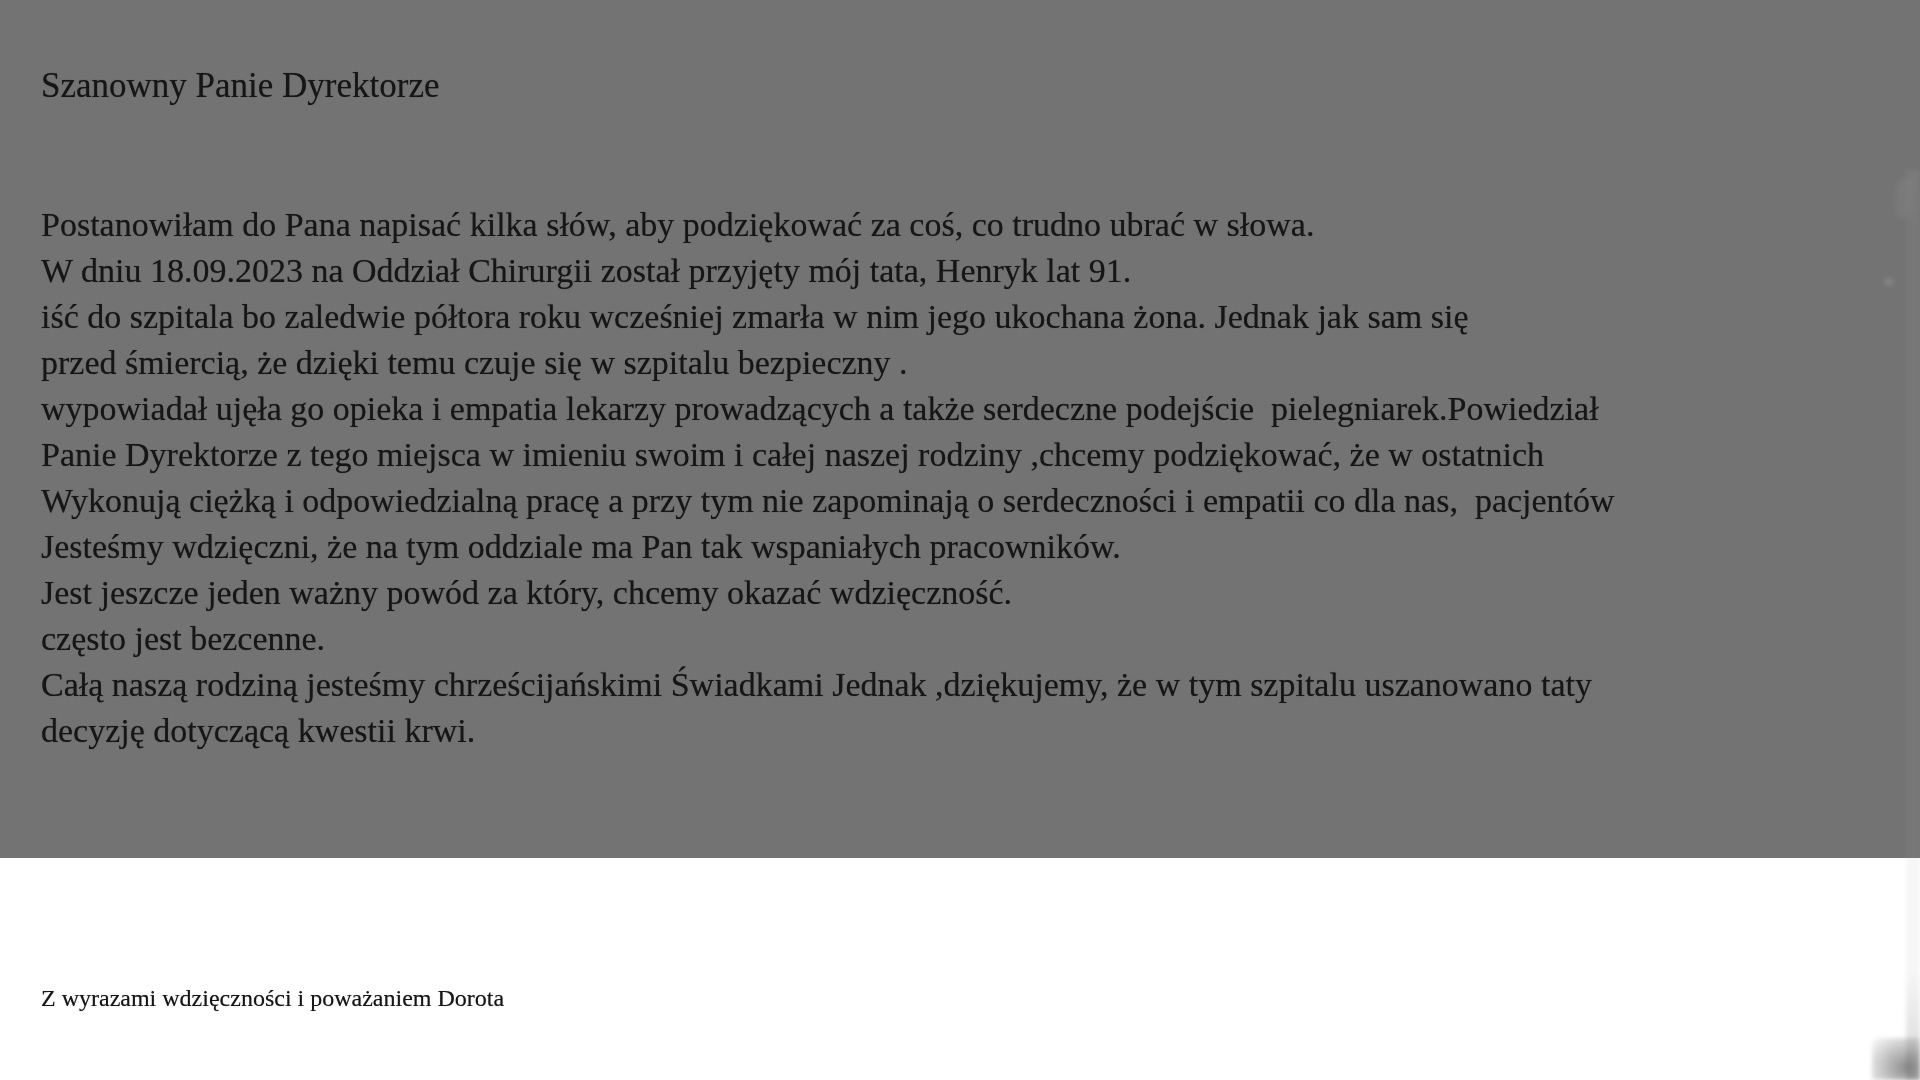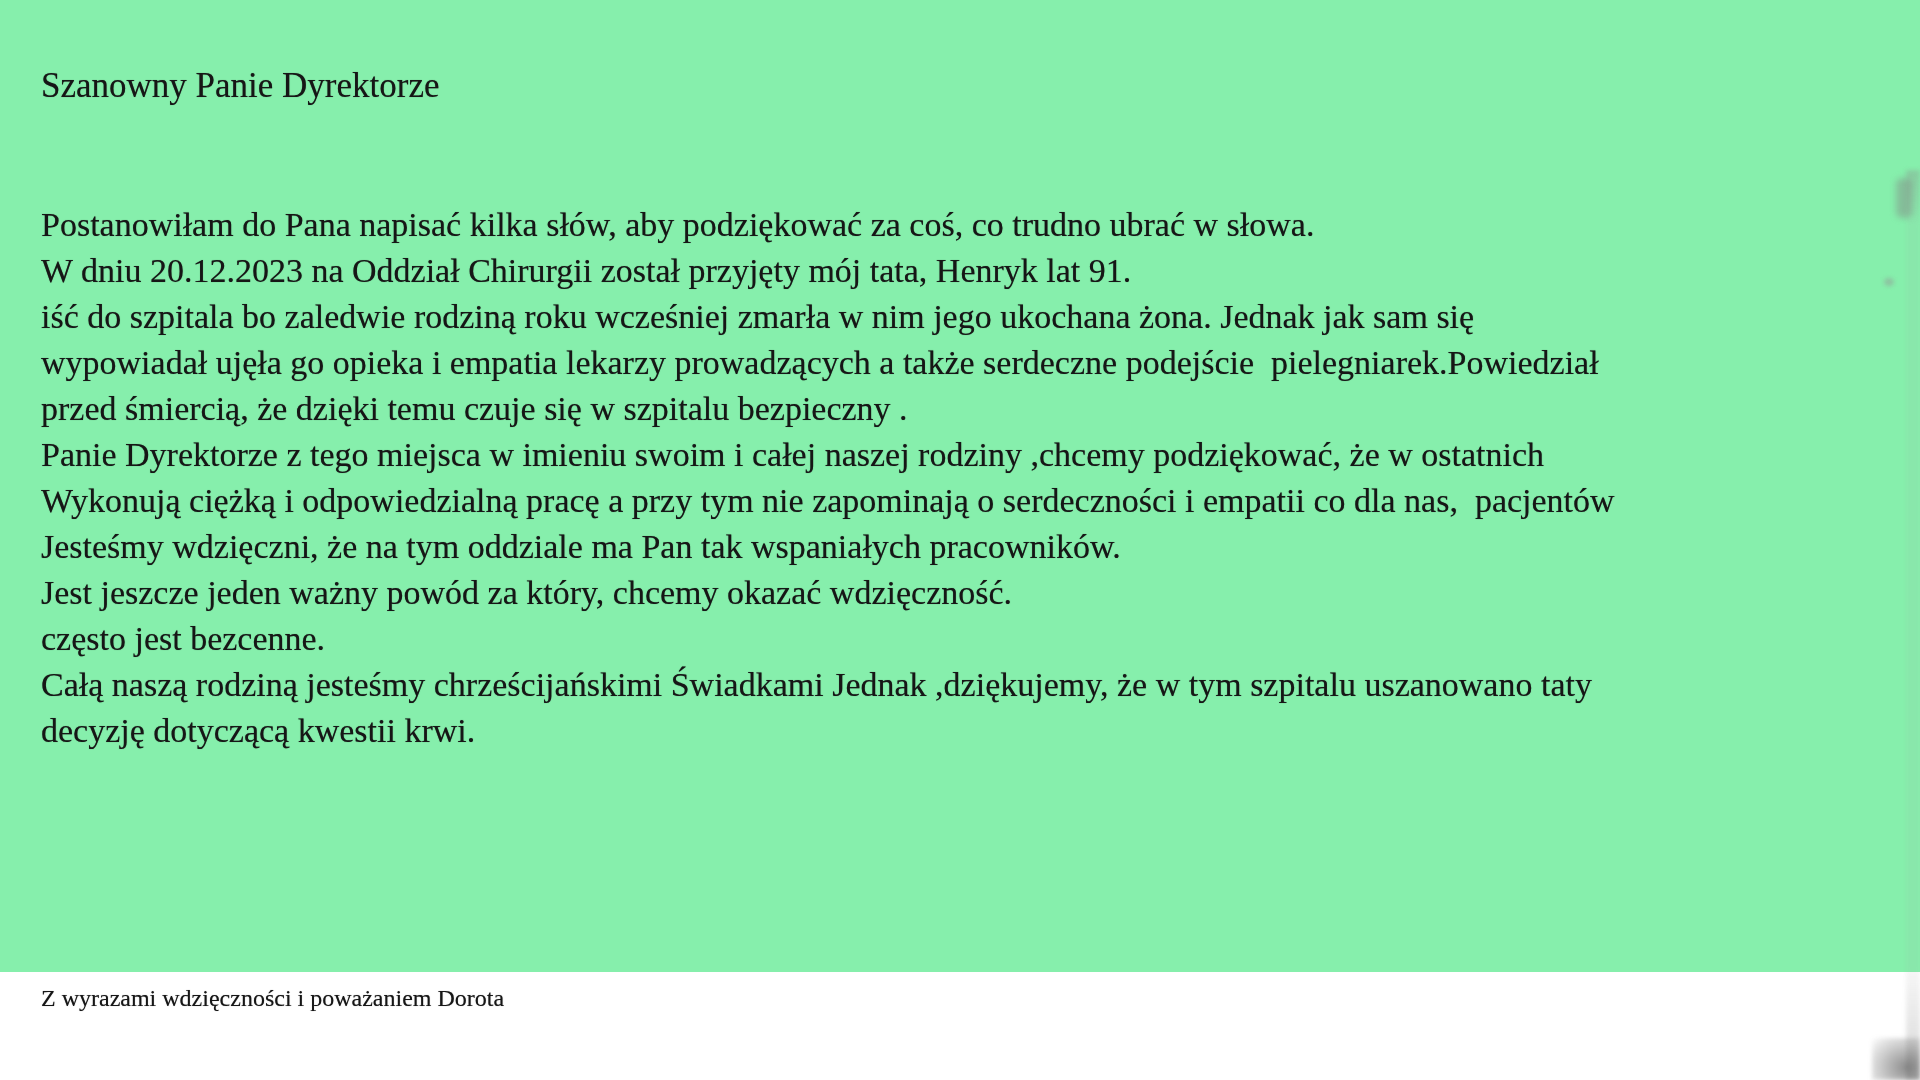--- a/index.html
+++ b/index.html
@@ -7,22 +7,22 @@
     padding: 0;
     background: #ffffff;
     width: 1920px;
     height: 1080px;
     overflow: hidden;
     font-family: "Liberation Serif", serif;
   }
   .page {
     position: relative;
     width: 1920px;
-    height: 972px;
-    background: #86efac;
+    height: 858px;
+    background: #737373;
   }
   .scan-text {
     color: #161616;
     filter: blur(0.35px);
     text-shadow: 0 0 0.8px rgba(20,20,20,0.55);
   }
   .salutation {
     position: absolute;
     left: 41px;
     top: 66px;
@@ -96,24 +96,24 @@
 </style>
 </head>
 <body>
 
 <div class="page">
 
   <div class="salutation scan-text">Szanowny Panie Dyrektorze</div>
 
   <div class="body-block">
     <div class="body-line scan-text">Postanowiłam do Pana napisać kilka słów, aby podziękować za coś, co trudno ubrać w słowa.</div>
-    <div class="body-line scan-text">W dniu 20.12.2023 na Oddział Chirurgii został przyjęty mój tata, Henryk lat 91.</div>
-    <div class="body-line scan-text">iść do szpitala bo zaledwie rodziną roku wcześniej zmarła w nim jego ukochana żona. Jednak jak sam się</div>
+    <div class="body-line scan-text">W dniu 18.09.2023 na Oddział Chirurgii został przyjęty mój tata, Henryk lat 91.</div>
+    <div class="body-line scan-text">iść do szpitala bo zaledwie półtora roku wcześniej zmarła w nim jego ukochana żona. Jednak jak sam się</div>
+    <div class="body-line scan-text">przed śmiercią, że dzięki temu czuje się w szpitalu bezpieczny .</div>
     <div class="body-line scan-text">wypowiadał ujęła go opieka i empatia lekarzy prowadzących a także serdeczne podejście  pielegniarek.Powiedział</div>
-    <div class="body-line scan-text">przed śmiercią, że dzięki temu czuje się w szpitalu bezpieczny .</div>
     <div class="body-line scan-text">Panie Dyrektorze z tego miejsca w imieniu swoim i całej naszej rodziny ,chcemy podziękować, że w ostatnich</div>
     <div class="body-line scan-text">Wykonują ciężką i odpowiedzialną pracę a przy tym nie zapominają o serdeczności i empatii co dla nas,  pacjentów</div>
     <div class="body-line scan-text">Jesteśmy wdzięczni, że na tym oddziale ma Pan tak wspaniałych pracowników.</div>
     <div class="body-line scan-text">Jest jeszcze jeden ważny powód za który, chcemy okazać wdzięczność.</div>
     <div class="body-line scan-text">często jest bezcenne.</div>
     <div class="body-line scan-text">Całą naszą rodziną jesteśmy chrześcijańskimi Świadkami Jednak ,dziękujemy, że w tym szpitalu uszanowano taty</div>
     <div class="body-line scan-text">decyzję dotyczącą kwestii krwi.</div>
   </div>
 
   <div class="signoff scan-text">Z wyrazami wdzięczności i poważaniem Dorota</div>

